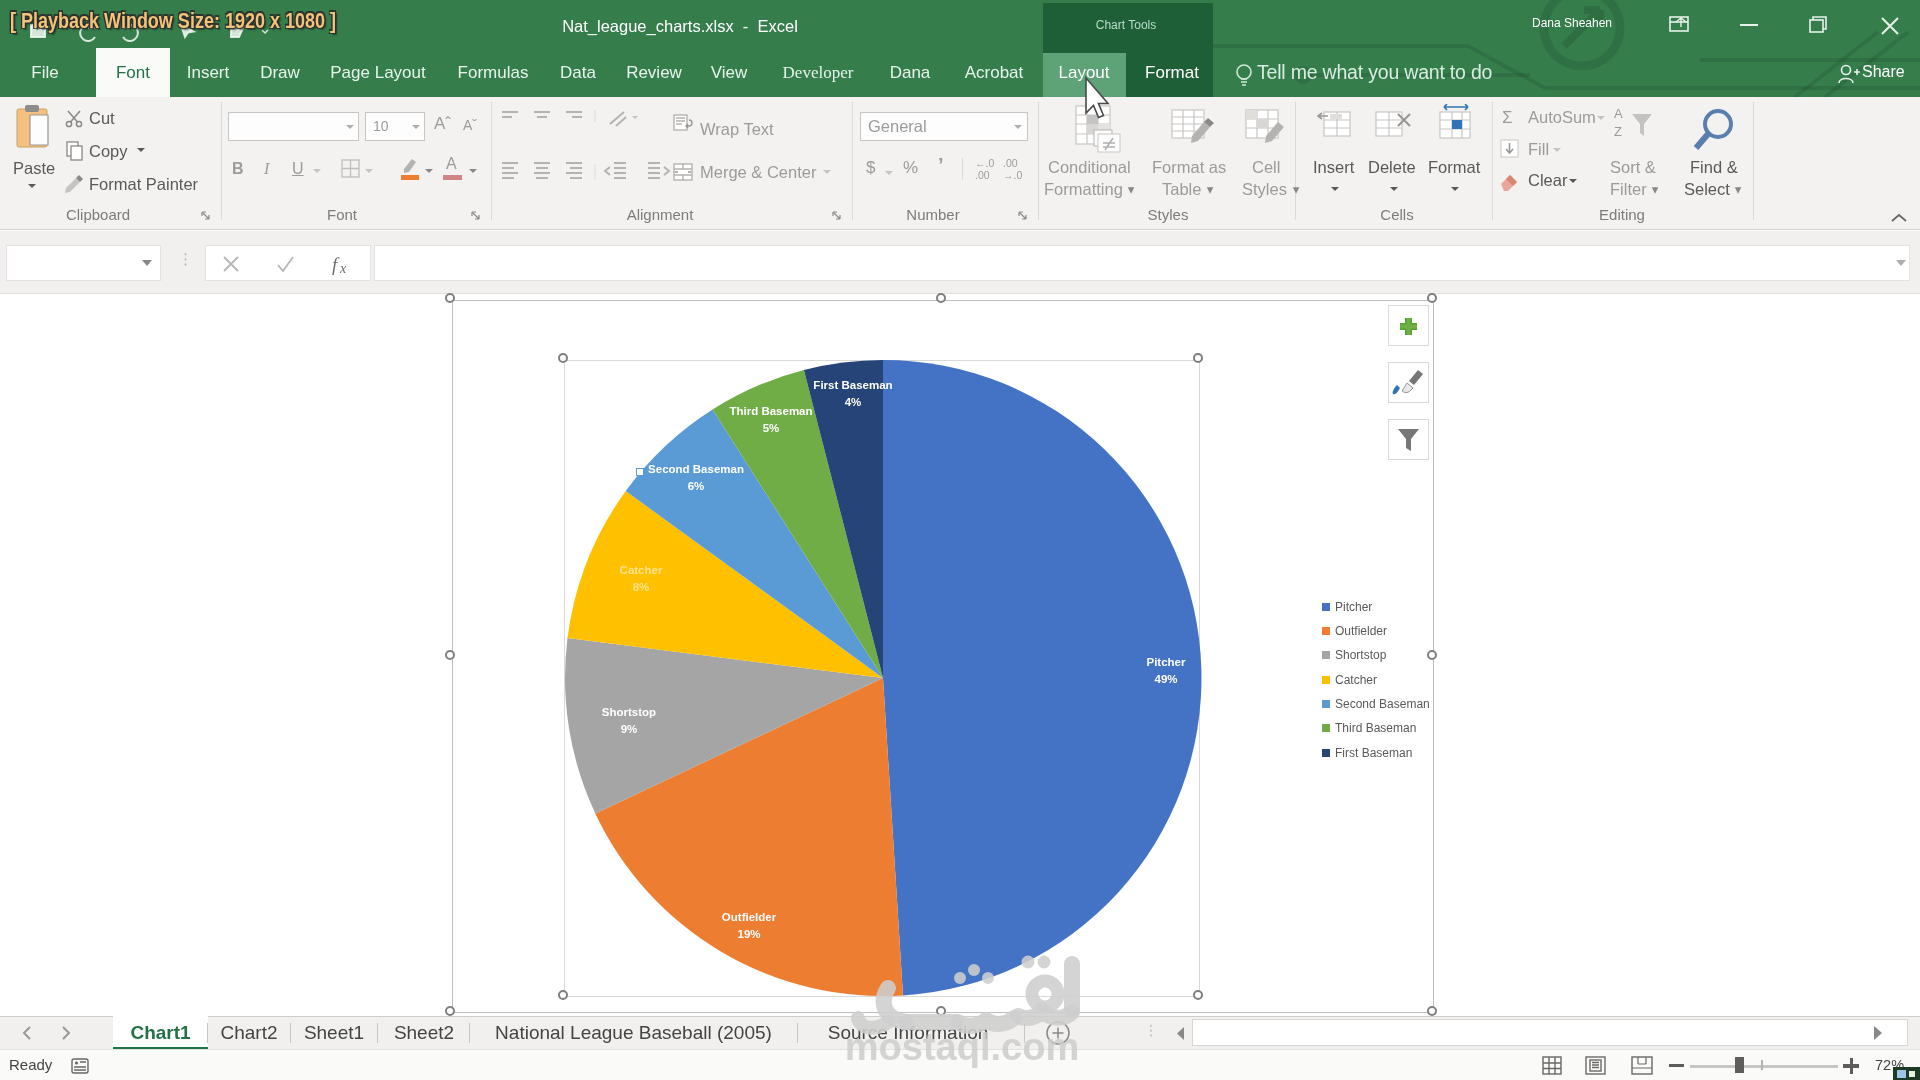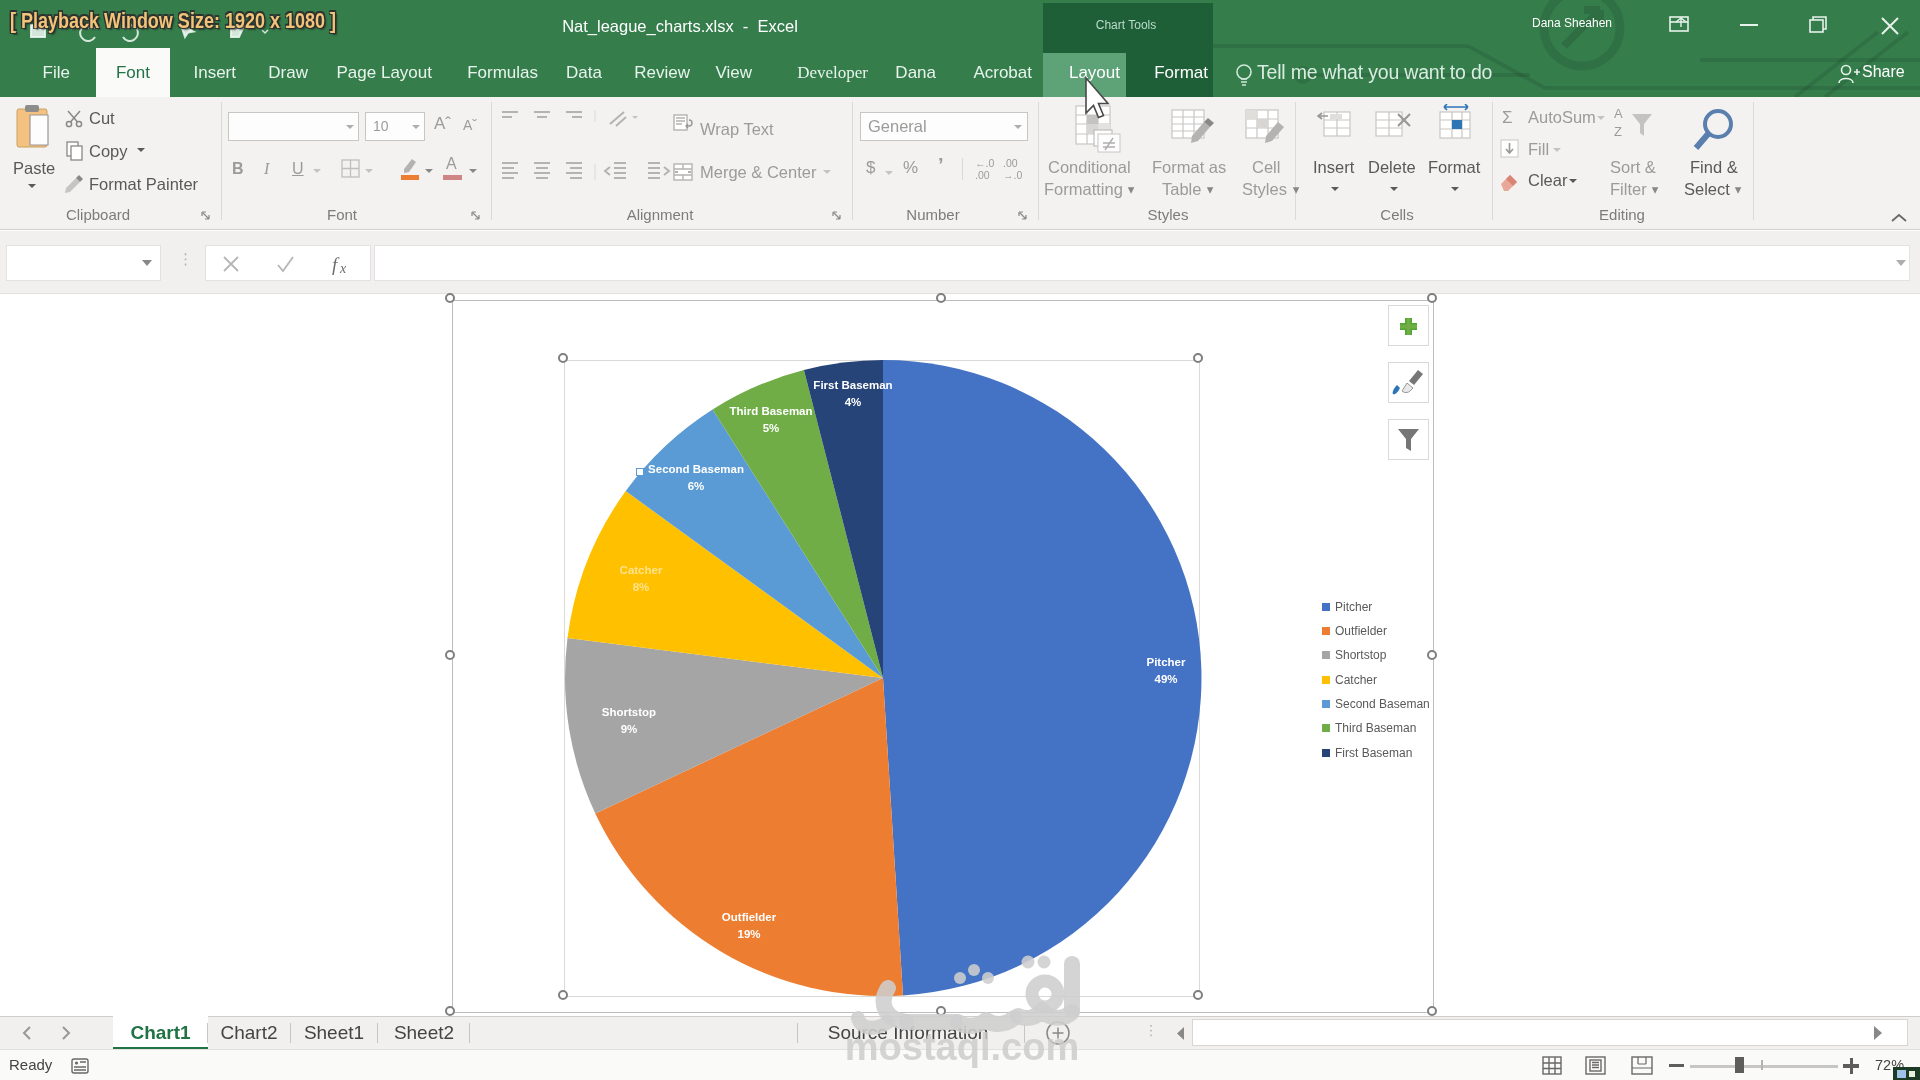--- a/index.html
+++ b/index.html
@@ -7,21 +7,21 @@
     font-family:"Liberation Sans", sans-serif; }
   .abs { position:absolute; }
   #stage { position:relative; width:1920px; height:1080px; }
 
   
   #titlebar { left:0; top:0; width:1920px; height:97px; background:#357e4c; }
   .ttxt { color:#fff; font-size:15px; white-space:nowrap; }
   #charttools-block { left:1043px; top:3px; width:170px; height:94px; background:#1f5f38; }
   #design-tab { left:1043px; top:53px; width:83px; height:44px; background:#5da377; }
   .tab { position:absolute; top:48px; height:49px; line-height:49px; color:#e7f3ec;
-         font-size:17px; text-align:right; }
+         font-size:17px; text-align:center; }
   #home-tab { position:absolute; left:96px; top:48px; width:74px; height:49px;
          background:#fafaf9; color:#217346; line-height:49px; text-align:center; font-size:17px; }
   #playback { left:10px; top:9px; font-size:18px; transform:scaleY(1.18); transform-origin:top left; font-weight:bold; color:#f2c479;
       text-shadow:-1.2px -1.2px 0 rgba(45,45,45,0.85),1.2px -1.2px 0 rgba(45,45,45,0.85),-1.2px 1.2px 0 rgba(45,45,45,0.85),1.2px 1.2px 0 rgba(45,45,45,0.85),2px 2px 1.5px rgba(30,30,30,0.6);
       white-space:nowrap; letter-spacing:0px;}
 
   
   #ribbon { left:0; top:97px; width:1920px; height:133px; background:#f3f2f1;
             border-bottom:1px solid #d2d0ce; }
   .gsep { position:absolute; top:5px; width:1px; height:118px; background:#dcdad8; }
@@ -520,20 +520,21 @@
 
   <div class="abs" id="tabbar"></div>
   <svg class="abs" style="left:0;top:1016px" width="120" height="34">
     <path d="M30,11 l-6,6 l6,6" stroke="#9a9896" stroke-width="2" fill="none"></path>
     <path d="M63,11 l6,6 l-6,6" stroke="#9a9896" stroke-width="2" fill="none"></path>
   </svg>
   <div class="sheettab" style="left:113px;width:95px;background:#fff;color:#217346;font-weight:bold;border-bottom:2px solid #217346;">Chart1</div>
   <div class="sheettab" style="left:209px;width:80px;">Chart2</div>
   <div class="sheettab" style="left:291px;width:86px;">Sheet1</div>
   <div class="sheettab" style="left:379px;width:90px;">Sheet2</div>
+  <div class="sheettab" style="left:471px;width:325px;">National League Baseball (2005)</div>
   <div class="sheettab" style="left:798px;width:220px;">Source Information</div>
   <div class="tabsep" style="left:207px;"></div>
   <div class="tabsep" style="left:290px;"></div>
   <div class="tabsep" style="left:377px;"></div>
   <div class="tabsep" style="left:469px;"></div>
   <div class="tabsep" style="left:797px;"></div>
   <div class="tabsep" style="left:1024px;"></div>
   <svg class="abs" style="left:1044px;top:1019px" width="30" height="30">
     <circle cx="14" cy="14" r="11" stroke="#8a8886" stroke-width="1.5" fill="none"></circle>
     <path d="M14,8.5 v11 M8.5,14 h11" stroke="#8a8886" stroke-width="1.5"></path>

